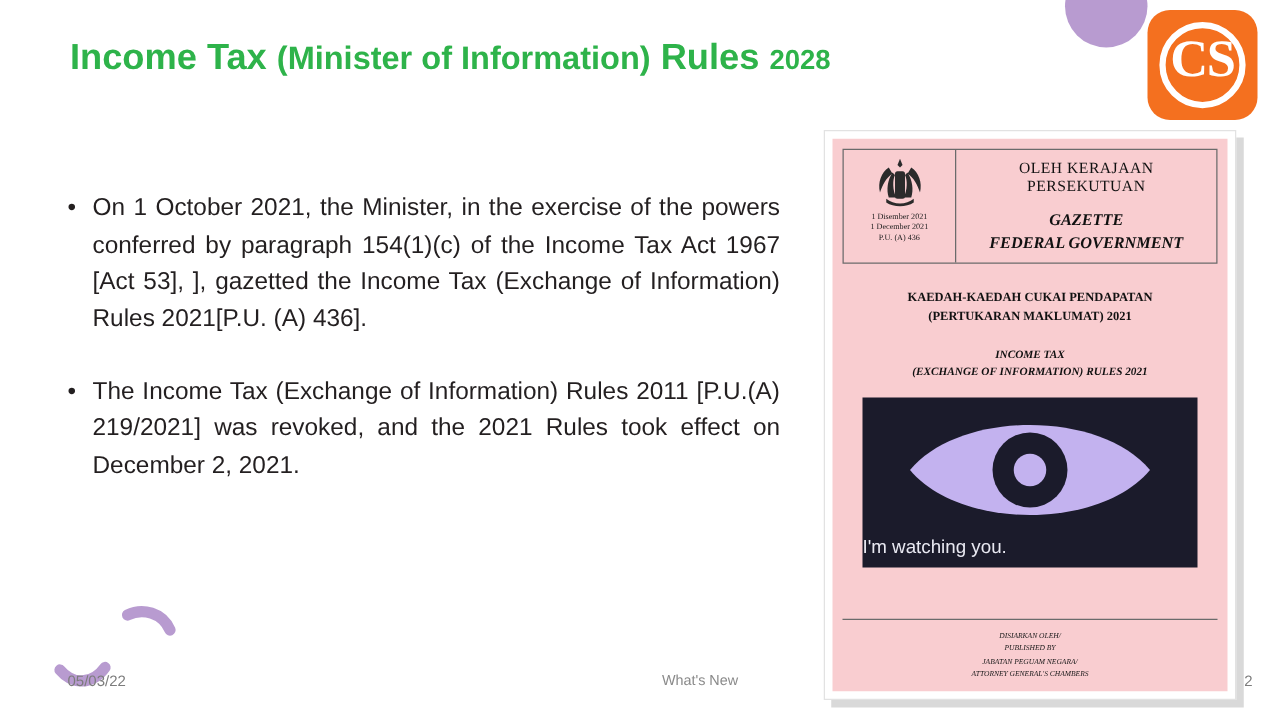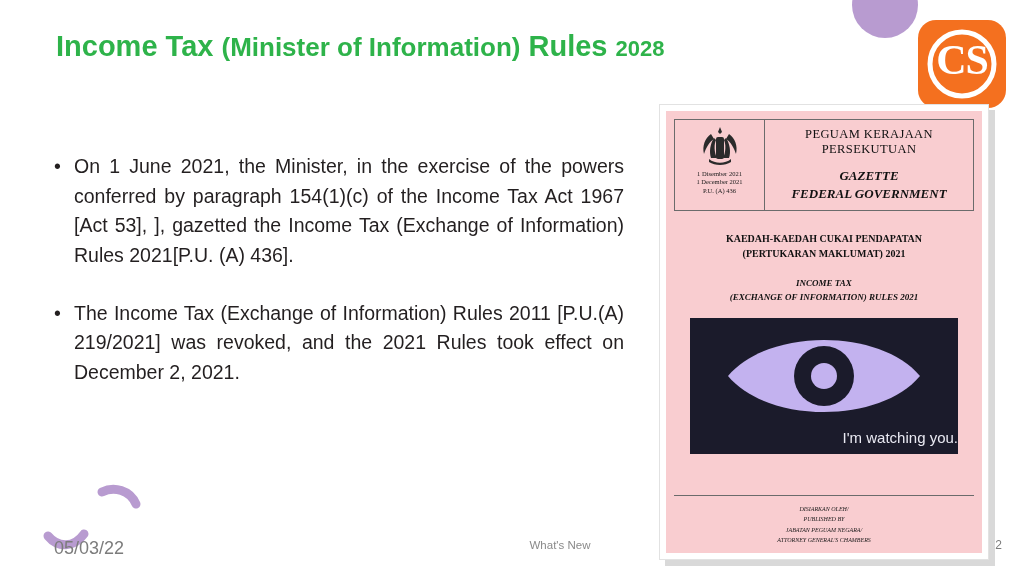--- a/index.html
+++ b/index.html
@@ -35,21 +35,21 @@
     left: 40px;
     top: 470px;
     width: 130px;
     height: 90px;
   }
 
   
   .logo {
     position: absolute;
     left: 918px;
-    top: 20px;
+    top: 8px;
     width: 88px;
     height: 88px;
     background: #f4701f;
     border-radius: 18px;
   }
   .logo-inner {
     position: absolute;
     left: 0; top: 0;
     width: 88px; height: 88px;
   }
@@ -208,21 +208,21 @@
   .eye-wrap {
     position: absolute;
     left: 50%;
     top: 16px;
     transform: translateX(-50%);
   }
   .gz-watching {
     position: absolute;
     bottom: 8px;
     width: 100%;
-    text-align: right;
+    text-align: left;
     color: #e9e9f2;
     font-size: 15px;
     font-family: "Liberation Sans", sans-serif;
   }
   .gz-foot {
     position: absolute;
     left: 8px;
     right: 8px;
     bottom: 8px;
     border-top: 1px solid #6b6b6b;
@@ -233,21 +233,21 @@
     line-height: 1.7;
     color: #1a1a1a;
   }
   .gz-foot .it { font-style: italic; }
 
   
   .footer-date {
     position: absolute;
     left: 54px;
     top: 538px;
-    font-size: 18px;
+    font-size: 12px;
     color: #7c7c7c;
   }
   .footer-center {
     position: absolute;
     left: 0;
     width: 1024px;
     top: 539px;
     text-align: center;
     font-size: 11.5px;
     color: #8a8a8a;
@@ -279,21 +279,21 @@
     <div class="logo-text">CS</div>
   </div>
 
   <div class="title">
     <span class="t1">Income Tax </span><span class="t2">(Minister of Information)</span><span class="t3">  Rules </span><span class="t4">2028</span>
   </div>
 
   <div class="body-col">
     <div class="bullet">
       <span class="dot">•</span>
-      <span>On 1 June 2021, the Minister, in the exercise of the powers conferred by paragraph 154(1)(c) of the Income Tax Act 1967 [Act 53], ], gazetted the Income Tax (Exchange of Information)   Rules 2021[P.U. (A) 436].</span>
+      <span>On 1 October 2021, the Minister, in the exercise of the powers conferred by paragraph 154(1)(c) of the Income Tax Act 1967 [Act 53], ], gazetted the Income Tax (Exchange of Information)   Rules 2021[P.U. (A) 436].</span>
     </div>
     <div class="bullet">
       <span class="dot">•</span>
       <span>The Income Tax (Exchange of Information) Rules 2011 [P.U.(A) 219/2021] was revoked, and the 2021 Rules took effect on December 2, 2021.</span>
     </div>
   </div>
 
   <div class="gazette-frame">
     <div class="gazette">
 
@@ -310,21 +310,21 @@
               <path d="M12 35 C18 40, 28 40, 34 35 L34 38 C28 42, 18 42, 12 38 z"></path>
             </g>
           </svg>
           <div class="dateline">
               <div>1 Disember 2021</div>
               <div>1 December 2021</div>
               <div>P.U. (A) 436</div>
             </div>
         </div>
         <div class="gz-top-right">
-          <div class="gz-warta">PEGUAM KERAJAAN PERSEKUTUAN</div>
+          <div class="gz-warta">OLEH KERAJAAN PERSEKUTUAN</div>
           <div class="gz-fed">
             <div>GAZETTE</div>
             <div>FEDERAL GOVERNMENT</div>
           </div>
         </div>
       </div>
 
       <div class="gz-mid">
         <div class="gz-kaedah">
           <div>KAEDAH-KAEDAH CUKAI PENDAPATAN</div>

